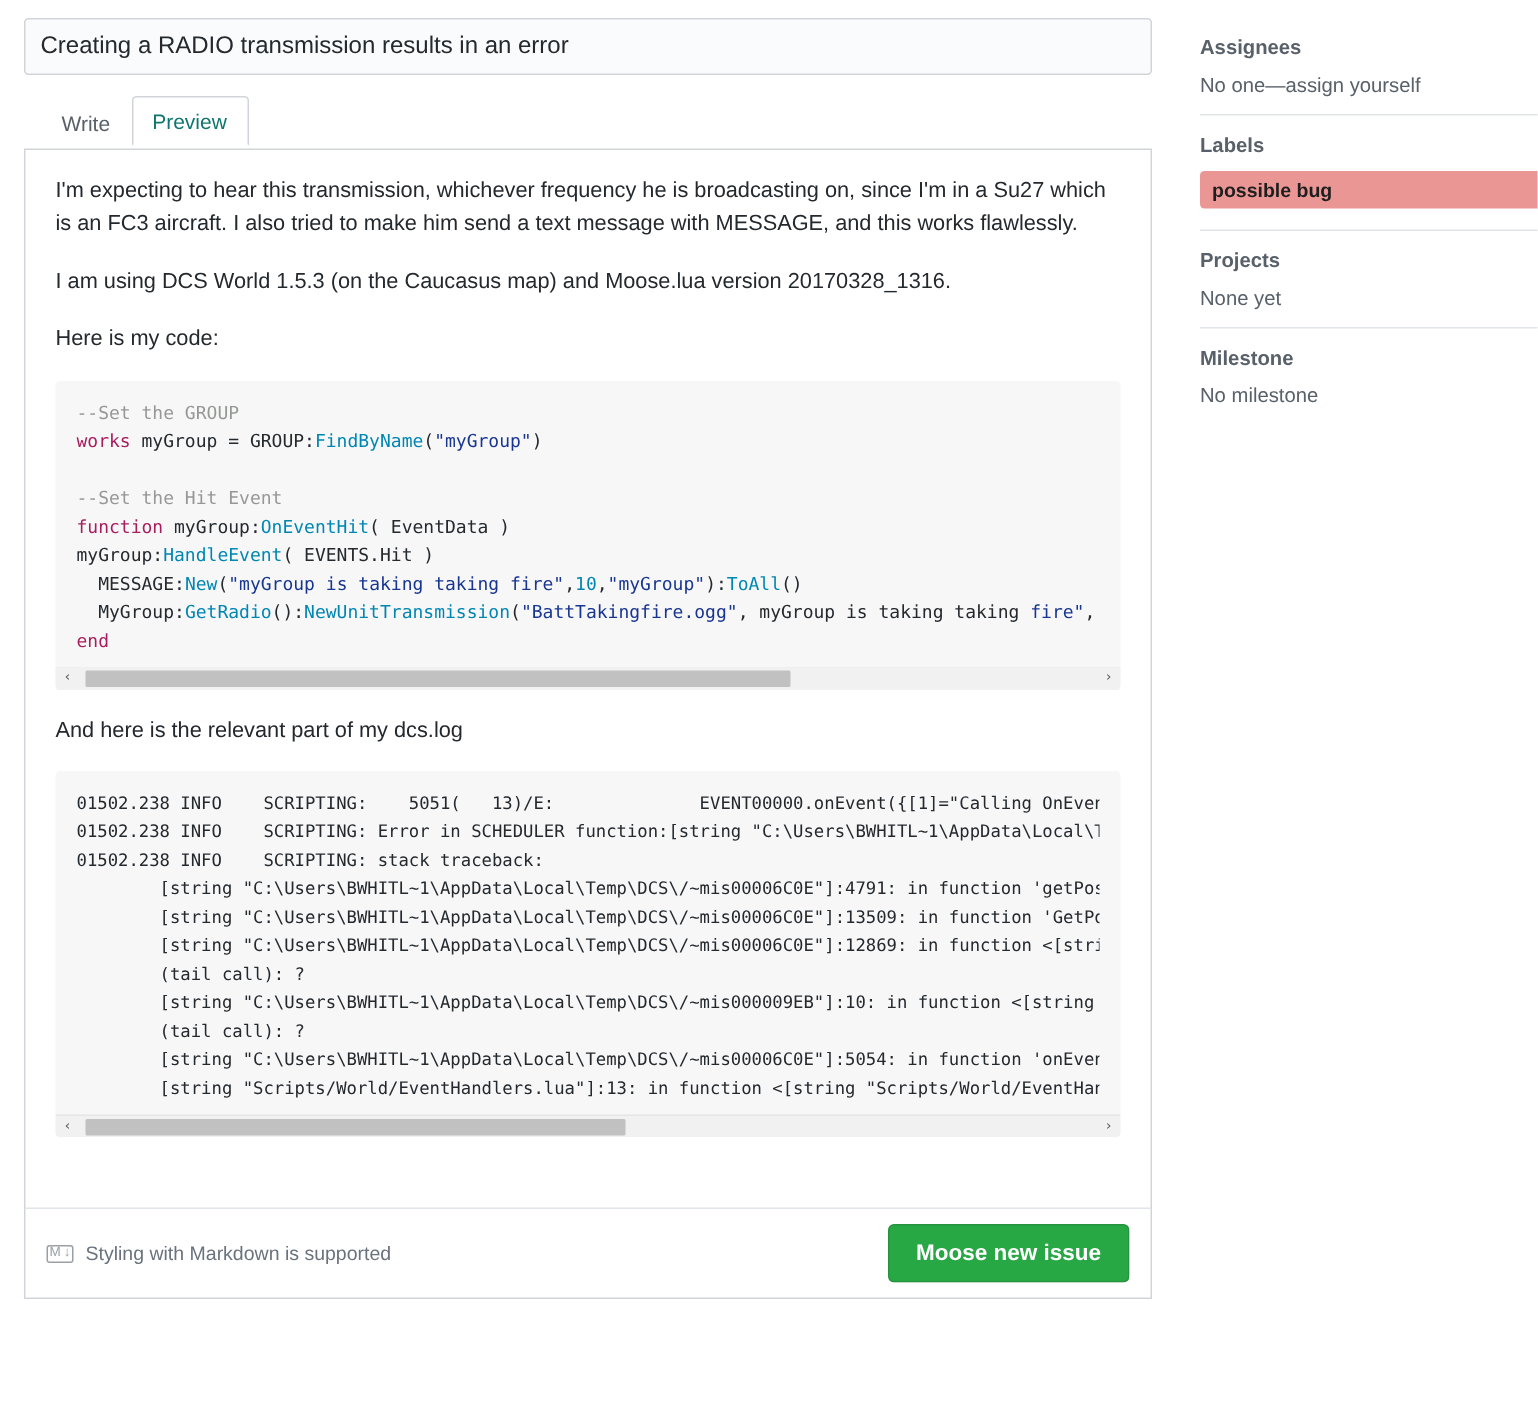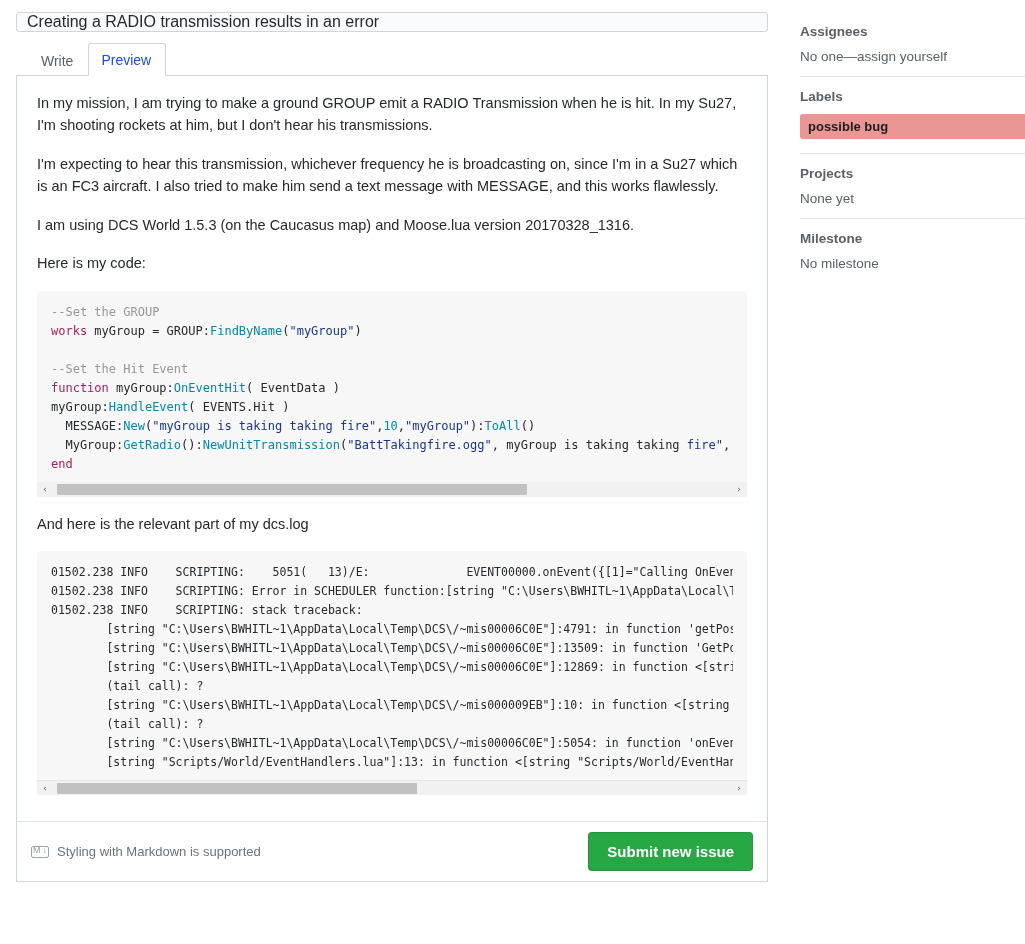--- a/index.html
+++ b/index.html
@@ -55,21 +55,21 @@
     background: transparent;
     position: relative;
     top: 1px;
     cursor: pointer;
   }
   .tab.active {
     background: #ffffff;
     border: 1px solid #d1d5da;
     border-bottom: 1px solid #ffffff;
     border-radius: 3px 3px 0 0;
-    color: #1d4ed8;
+    color: #0f766e;
     font-weight: normal;
     padding-left: 12px;
   }
   .body-wrap {
     border: 1px solid #d1d5da;
     border-top: none;
     flex: 1 1 auto;
     display: flex;
     flex-direction: column;
     background: #fff;
@@ -238,21 +238,20 @@
 
     <div class="tabs">
       <div class="tab">Write</div>
       <div class="tab active">Preview</div>
     </div>
 
     <div class="body-wrap">
 
       <div class="preview-body">
 
-        <p>In my mission, I am trying to make a ground GROUP emit a RADIO Transmission when he is hit. In my Su27, I'm shooting rockets at him, but I don't hear his transmissions.</p>
         <p>I'm expecting to hear this transmission, whichever frequency he is broadcasting on, since I'm in a Su27 which is an FC3 aircraft. I also tried to make him send a text message with MESSAGE, and this works flawlessly.</p>
         <p>I am using DCS World 1.5.3 (on the Caucasus map) and Moose.lua version 20170328_1316.</p>
         <p>Here is my code:</p>
 
         <div class="codebox">
           <pre><span class="cmt">--Set the GROUP</span></pre>
           <pre><span class="kw">works</span> myGroup = GROUP:<span class="fn">FindByName</span>(<span class="str">"myGroup"</span>)</pre>
           <pre> </pre>
           <pre><span class="cmt">--Set the Hit Event</span></pre>
           <pre><span class="kw">function</span> myGroup:<span class="fn">OnEventHit</span>( EventData )</pre>
@@ -294,21 +293,21 @@
           </div>
         </div>
 
       </div>
 
       <div class="footer">
         <div class="markdown-note">
           <span class="md-icon"></span>
           <span>Styling with Markdown is supported</span>
         </div>
-        <button class="submit-btn">Submit new issue</button>
+        <button class="submit-btn">Moose new issue</button>
       </div>
 
     </div>
   </div>
 
   <div class="sidebar">
 
     <div class="side-section">
       <div class="side-head">
         <span>Assignees</span>

